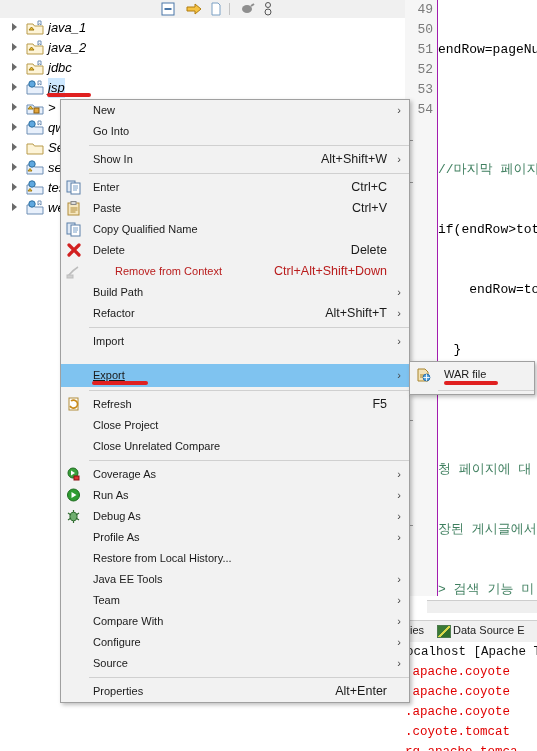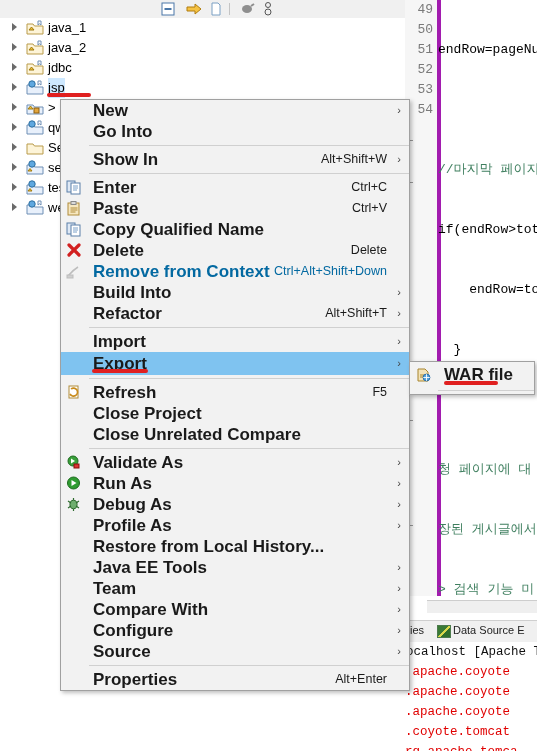--- a/index.html
+++ b/index.html
@@ -9,21 +9,21 @@
     font-family:"Liberation Sans", sans-serif;
     font-size:12px;color:#000;
   }
   
   #editor{
     position:absolute;left:405px;top:0;width:132px;height:751px;
     background:#ffffff;overflow:hidden;
   }
   .gutter{
     position:absolute;left:0;top:0;width:32px;height:692px;
-    background:#f6f6f6;border-right:4px solid #a21caf;
+    background:#f6f6f6;border-right:1px solid #a21caf;
   }
   .gutter .ln{
     text-align:right;padding-right:4px;color:#7a7a7a;
     font-family:"Liberation Mono", monospace;font-size:13px;line-height:20px;
   }
   .code{
     position:absolute;left:33px;top:0;width:200px;
     font-family:"Liberation Mono", monospace;font-size:13px;line-height:20px;
     white-space:pre;
   }
@@ -55,46 +55,46 @@
   
   #explorer{
     position:absolute;left:0;top:0;width:405px;height:751px;
     background:#ffffff;
   }
   #toolbar{
     position:absolute;left:0;top:0;width:405px;height:18px;background:#f0f0f0;
   }
   .tb-ico{position:absolute;top:1px;}
   #tree{position:absolute;left:0;top:18px;width:405px;}
-  .trow{position:relative;height:20px;line-height:20px;}
+  .trow{position:relative;height:20px;line-height:20px;font-style:italic;}
   .twist{
     position:absolute;left:12px;top:5px;width:0;height:0;
     border-left:5px solid #6a6a6a;border-top:4px solid transparent;border-bottom:4px solid transparent;
   }
   .ficon{position:absolute;left:26px;top:2px;width:18px;height:16px;}
   .tlabel{position:absolute;left:48px;top:0;white-space:nowrap;font-size:13px;color:#000;}
   .trow.sel .tlabel{background:#cde8ff;}
   .redline{position:absolute;background:#e02020;height:4px;border-radius:2px;}
 
   
   #ctxmenu{
     position:absolute;left:60px;top:99px;width:348px;
     background:#f2f2f2;border:1px solid #a0a0a0;
     box-shadow:2px 2px 4px rgba(0,0,0,.25);
   }
   #ctxmenu .strip{position:absolute;left:0;top:0;width:28px;bottom:0;background:#f2f2f2;}
   .mi{
     position:relative;height:21px;line-height:21px;
     display:flex;align-items:center;background:#f2f2f2;
   }
-  .mi .mlbl{position:absolute;left:32px;font-size:17px;color:#1a1a1a;white-space:nowrap;font-weight:bold;}
+  .mi .mlbl{position:absolute;left:32px;font-size:11px;color:#1a1a1a;white-space:nowrap;}
   .mi .macc{position:absolute;right:22px;font-size:12.5px;color:#1a1a1a;white-space:nowrap;}
   .mi .marrow{position:absolute;right:8px;font-size:11px;color:#444;}
   .mi .mico{position:absolute;left:5px;top:3px;width:16px;height:15px;}
-  .mi.disabled .mlbl,.mi.disabled .macc{color:#0369a1;}
+  .mi.disabled .mlbl,.mi.disabled .macc{color:#b91c1c;margin-left:22px;}
   .mi.hl{background:#7fc3f0;}
   .mi.hl .mlbl{text-decoration:underline;}
   .msep{height:1px;background:#d0d0d0;margin:3px 0 3px 28px;}
 
   
   #submenu{
     position:absolute;left:409px;top:361px;width:124px;
     background:#f2f2f2;border:1px solid #a0a0a0;
     box-shadow:2px 2px 4px rgba(0,0,0,.25);
   }
@@ -395,35 +395,35 @@
     <span class="mico">
       <svg width="16" height="15" viewBox="0 0 16 15">
         <path d="M2 12 q5 -6 10 -9" stroke="#bdbdbd" stroke-width="1.5" fill="none"></path>
         <rect x="1" y="11" width="6" height="3" fill="#cfcfcf" stroke="#bdbdbd"></rect>
       </svg>
     </span>
     <span class="mlbl">Remove from Context</span>
     <span class="macc">Ctrl+Alt+Shift+Down</span>
   </div>
   <div class="mi">
-    <span class="mlbl">Build Into</span>
+    <span class="mlbl">Build Path</span>
     <span class="marrow">›</span>
   </div>
   <div class="mi">
     <span class="mlbl">Refactor</span>
     <span class="macc">Alt+Shift+T</span>
     <span class="marrow">›</span>
   </div>
   <div class="msep"></div>
 
   <div class="mi">
     <span class="mlbl">Import</span>
     <span class="marrow">›</span>
   </div>
-  <div class="mi hl" style="height:23px;line-height:23px;">
+  <div class="mi hl" style="height:23px;line-height:23px;margin-top:12px;">
     <span class="mlbl">Export</span>
     <span class="marrow">›</span>
     <span class="redline" style="left:31px;top:17px;width:56px;"></span>
   </div>
   <div class="msep"></div>
 
   <div class="mi">
     <span class="mico">
       <svg width="16" height="15" viewBox="0 0 16 15">
         <rect x="3" y="1" width="9" height="12" fill="#fff" stroke="#b08c3a"></rect>
@@ -442,21 +442,21 @@
   <div class="msep"></div>
 
   <div class="mi">
     <span class="mico">
       <svg width="16" height="15" viewBox="0 0 16 15">
         <circle cx="7" cy="6" r="5" fill="#39a03a" stroke="#1f6b20"></circle>
         <path d="M5 3.5 l4 2.5 -4 2.5 z" fill="#fff"></path>
         <rect x="8" y="9" width="5" height="4" fill="#d33" stroke="#8a1010"></rect>
       </svg>
     </span>
-    <span class="mlbl">Validate As</span>
+    <span class="mlbl">Coverage As</span>
     <span class="marrow">›</span>
   </div>
   <div class="mi">
     <span class="mico">
       <svg width="16" height="15" viewBox="0 0 16 15">
         <circle cx="7.5" cy="7" r="6" fill="#2f9c31" stroke="#1c6b1e"></circle>
         <path d="M5.5 4 l5 3 -5 3 z" fill="#fff"></path>
       </svg>
     </span>
     <span class="mlbl">Run As</span>

